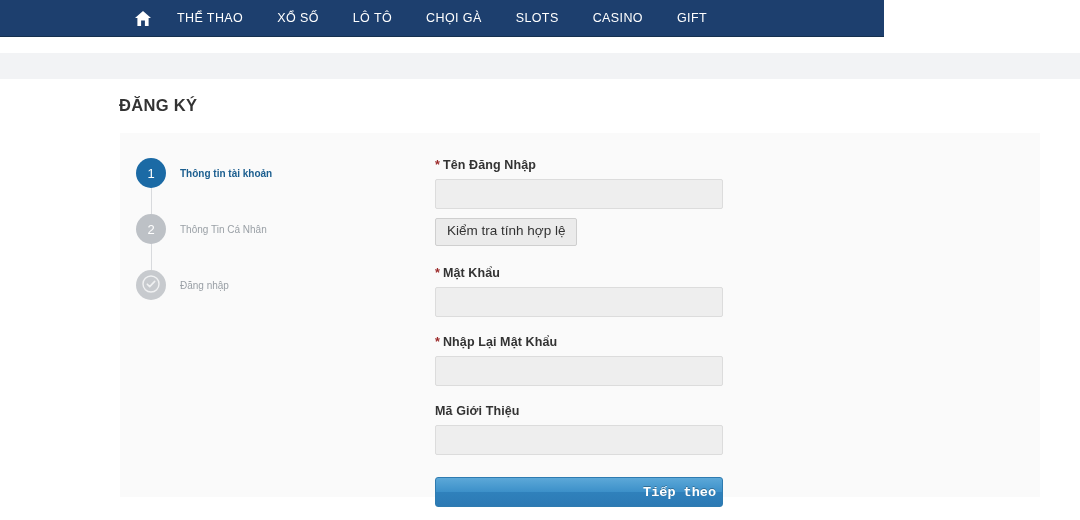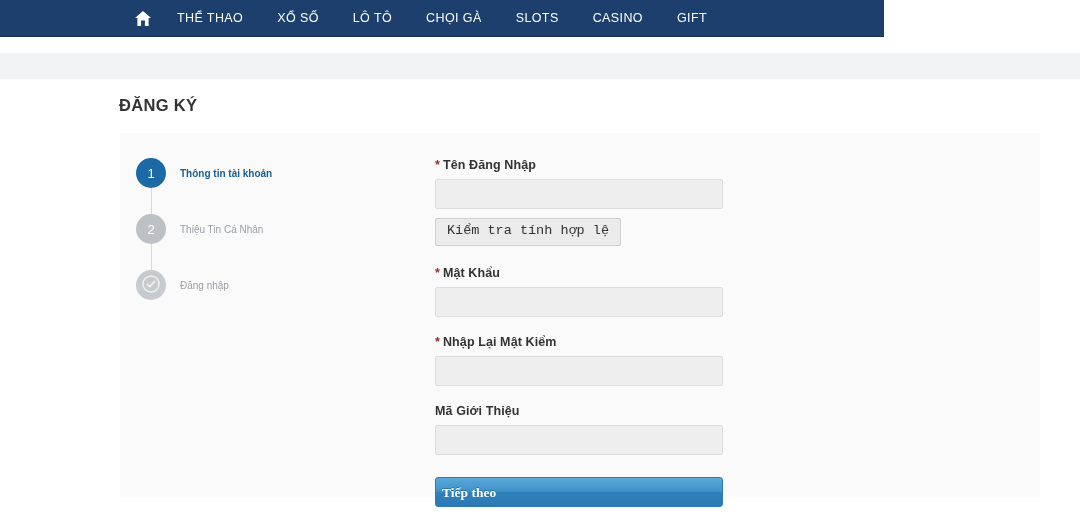--- a/index.html
+++ b/index.html
@@ -168,47 +168,47 @@
     color: #333;
     font-family: "Liberation Sans", sans-serif;
     outline: none;
   }
   .check-btn {
     margin-top: 9px;
     display: inline-block;
     background: #ebebeb;
     border: 1px solid #cfcfcf;
     border-radius: 2px;
-    font-family: Liberation Mono, monospace;
+    font-family: Liberation Sans, sans-serif;
     font-size: 13.5px;
     color: #333333;
     padding: 5px 11px 6px 11px;
     cursor: pointer;
     line-height: 1.1;
   }
   .gap-a { height: 20px; }
   .gap-b { height: 18px; }
   .gap-c { height: 18px; }
 
   .next-btn {
     margin-top: 22px;
     display: block;
     width: 288px;
     height: 30px;
     border: 1px solid #2e7bb0;
     border-radius: 3px;
     background: linear-gradient(to bottom, #5ca8d8 0%, #3c90c9 50%, #2f81bc 51%, #2c7ab4 100%);
     color: #ffffff;
-    font-family: Liberation Serif, serif;
+    font-family: Liberation Mono, monospace;
     font-size: 13.5px;
     font-weight: bold;
     text-shadow: 0 -1px 0 rgba(0,0,0,0.28);
     cursor: pointer;
     line-height: 28px;
-    text-align: left;
+    text-align: right;
     box-sizing: border-box;
   }
 </style>
 </head>
 <body>
 
 <div class="navbar">
   <div class="nav-inner">
 
     <div class="nav-home">
@@ -241,21 +241,21 @@
     <div class="connector c1"></div>
     <div class="connector c2"></div>
 
     <div class="step">
       <div class="circle active">1</div>
       <div class="step-label active">Thông tin tài khoản</div>
     </div>
 
     <div class="step">
       <div class="circle inactive">2</div>
-      <div class="step-label muted">Thiệu Tin Cá Nhân</div>
+      <div class="step-label muted">Thông Tin Cá Nhân</div>
     </div>
 
     <div class="step">
       <div class="circle done">
         <span class="check-icon">
           <svg width="18" height="18" viewBox="0 0 18 18" aria-hidden="true">
             <circle cx="9" cy="9" r="8" fill="none" stroke="#f0f1f2" stroke-width="1.4"></circle>
             <path d="M5.3 9.2 L7.7 11.6 L12.7 6.4" fill="none" stroke="#f0f1f2" stroke-width="1.6" stroke-linecap="round" stroke-linejoin="round"></path>
           </svg>
         </span>
@@ -280,21 +280,21 @@
     
     <div class="field-label">
       <span class="req">*</span><span>Mật Khẩu</span>
     </div>
     <input class="text-input" type="password" placeholder="" style="">
 
     <div class="gap-b"></div>
 
     
     <div class="field-label">
-      <span class="req">*</span><span>Nhập Lại Mật Kiểm</span>
+      <span class="req">*</span><span>Nhập Lại Mật Khẩu</span>
     </div>
     <input class="text-input" type="password" placeholder="" style="">
 
     <div class="gap-c"></div>
 
     
     <div class="field-label">Mã Giới Thiệu</div>
     <input class="text-input" type="text" placeholder="" style="">
 
     <button class="next-btn">Tiếp theo</button>

